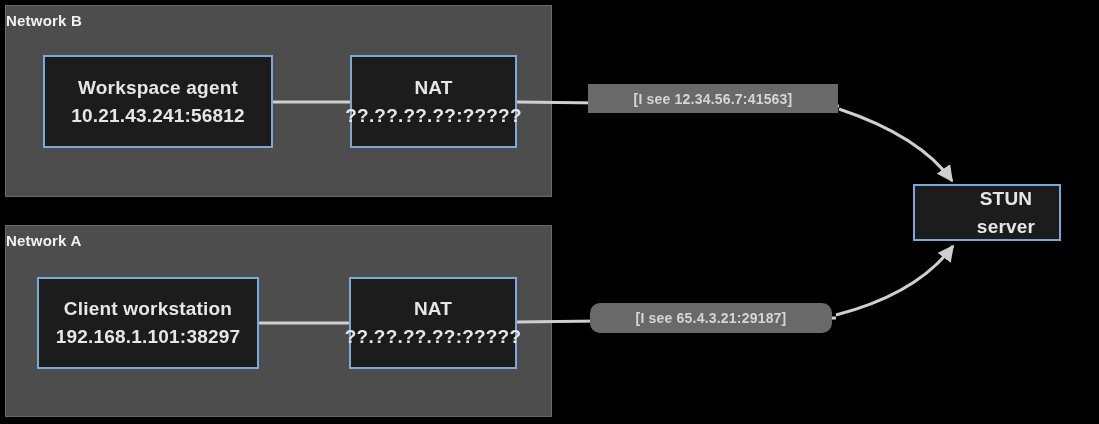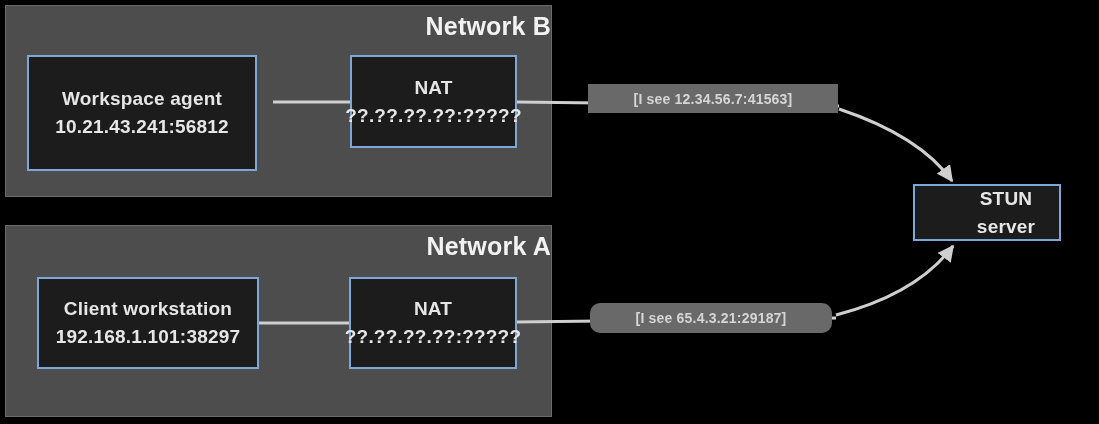--- a/index.html
+++ b/index.html
@@ -30,44 +30,44 @@
     position: absolute;
     background: var(--cluster-fill);
     border: 1px solid var(--cluster-border);
     z-index: 0;
   }
   #cluster-network-b { left: 5px;   top: 5px;   width: 547px; height: 192px; }
   #cluster-network-a { left: 5px;   top: 225px; width: 547px; height: 192px; }
   #cluster-public-internet { left: 868px; top: 33px; width: 228px; height: 344px; }
   .cluster-title {
     width: 100%;
-    text-align: right;
+    text-align: left;
     padding-top: 6px;
-    font-size: 25px;
+    font-size: 15px;
     font-weight: 700;
     color: var(--title-text);
     letter-spacing: 0.2px;
   }
   .node {
     position: absolute;
     background: var(--node-fill);
     border: 2px solid var(--node-border);
     display: flex;
     flex-direction: column;
     align-items: center;
     justify-content: center;
     text-align: center;
     color: var(--node-text);
     font-size: 19px;
     font-weight: 700;
     line-height: 28px;
     z-index: 1;
     letter-spacing: 0.2px;
   }
-  #node-workspace-agent    { left: 27px;  top: 55px;  width: 230px; height: 116px; }
+  #node-workspace-agent    { left: 43px;  top: 55px;  width: 230px; height: 93px; }
   #node-nat-b              { left: 350px; top: 55px;  width: 167px; height: 93px; }
   #node-client-workstation { left: 37px;  top: 277px; width: 222px; height: 92px; }
   #node-nat-a              { left: 349px; top: 277px; width: 168px; height: 92px; }
   #node-stun-server        { left: 913px; top: 184px; width: 148px; height: 57px; padding-left: 38px; }
   #edge-svg {
     position: absolute;
     left: 0; top: 0;
     width: 1099px; height: 424px;
     z-index: 2;
     pointer-events: none;

